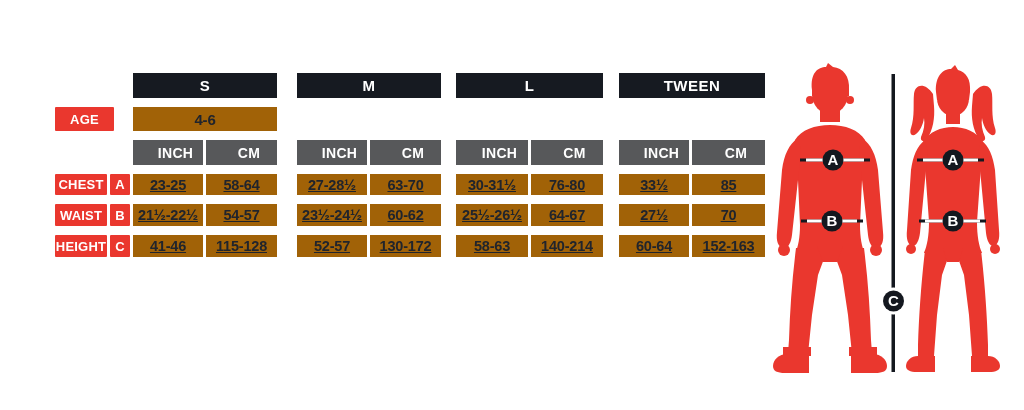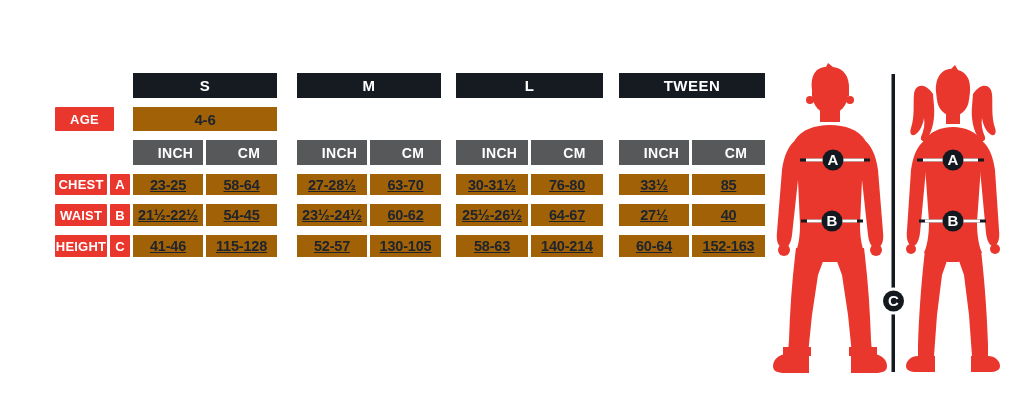--- a/index.html
+++ b/index.html
@@ -68,34 +68,34 @@
     <div class="cell gcell val r4 c6">27-28½</div>
     <div class="cell gcell val r4 c7">63-70</div>
     <div class="cell gcell val r4 c9">30-31½</div>
     <div class="cell gcell val r4 c10">76-80</div>
     <div class="cell gcell val r4 c12">33½</div>
     <div class="cell gcell val r4 c13">85</div>
 
     <div class="cell rlbl r5 c1">WAIST</div>
     <div class="cell badge r5 c2">B</div>
     <div class="cell gcell val r5 c3">21½-22½</div>
-    <div class="cell gcell val r5 c4">54-45</div>
+    <div class="cell gcell val r5 c4">54-57</div>
     <div class="cell gcell val r5 c6">23½-24½</div>
     <div class="cell gcell val r5 c7">60-62</div>
     <div class="cell gcell val r5 c9">25½-26½</div>
     <div class="cell gcell val r5 c10">64-67</div>
     <div class="cell gcell val r5 c12">27½</div>
-    <div class="cell gcell val r5 c13">40</div>
+    <div class="cell gcell val r5 c13">70</div>
 
     <div class="cell rlbl r6 c1">HEIGHT</div>
     <div class="cell badge r6 c2">C</div>
     <div class="cell gcell val r6 c3">41-46</div>
     <div class="cell gcell val r6 c4">115-128</div>
     <div class="cell gcell val r6 c6">52-57</div>
-    <div class="cell gcell val r6 c7">130-105</div>
+    <div class="cell gcell val r6 c7">130-172</div>
     <div class="cell gcell val r6 c9">58-63</div>
     <div class="cell gcell val r6 c10">140-214</div>
     <div class="cell gcell val r6 c12">60-64</div>
     <div class="cell gcell val r6 c13">152-163</div>
   </div>
 
   <svg class="figs" viewBox="0 0 259 335" xmlns="http://www.w3.org/2000/svg">
 
     <g class="red">
       <ellipse cx="65" cy="34" rx="18" ry="20"></ellipse>

